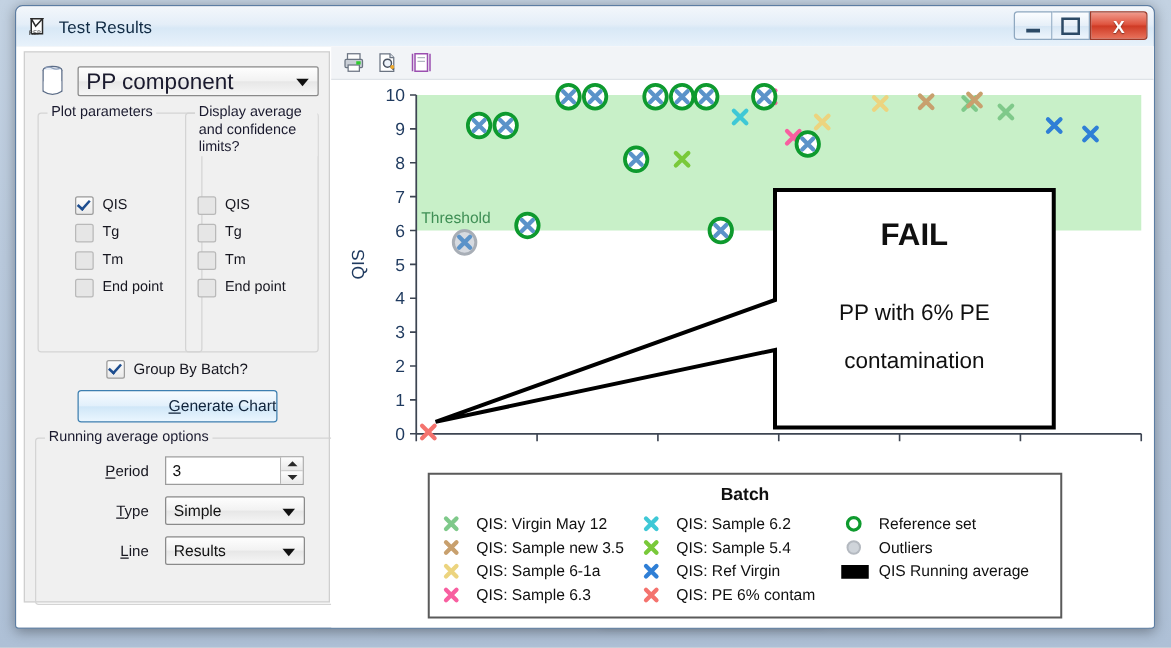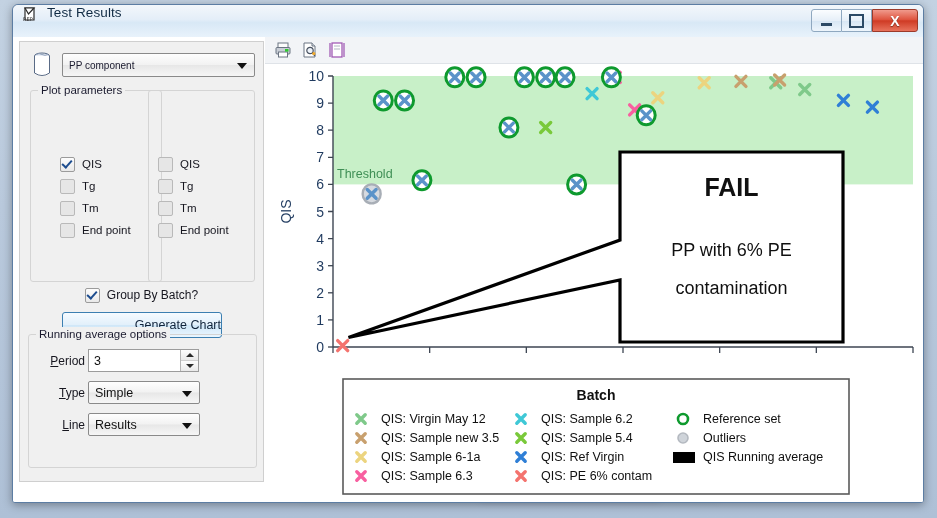--- a/index.html
+++ b/index.html
@@ -30,21 +30,21 @@
     background:#f0f0f0;
     box-shadow:0 2px 10px rgba(0,0,0,.35);
     overflow:hidden;
   }
   #titlebar{
     height:32px;position:relative;
     background:linear-gradient(180deg,#f3f7fb 0%,#e4eef8 45%,#d8e8f6 55%,#e8f2fb 100%);
     border-bottom:1px solid #b6c8da;
     border-radius:5px 5px 0 0;
   }
-  #titlebar .tb-inner{display:flex;height:100%;padding-left:9px;}
+  #titlebar .tb-inner{display:flex;align-items:center;height:100%;padding-left:9px;}
   .app-icon{width:18px;height:18px;position:relative;margin-right:7px;flex:none;}
   .title-text{
     font-size:13.5px;color:#102a43;letter-spacing:.1px;
   }
   .win-buttons{position:absolute;right:5px;top:4px;display:flex;gap:0;}
   .wb{
     width:29px;height:21px;border:1px solid #8fa8c0;
     display:flex;align-items:center;justify-content:center;
     background:linear-gradient(180deg,#fbfdff 0%,#e6eff8 50%,#d6e6f4 51%,#eef5fc 100%);
     font-size:11px;color:#23394f;
@@ -64,21 +64,21 @@
   #left-panel{
     position:absolute;left:6px;top:4px;width:243px;bottom:20px;
     background:#f0f0f0;border:1px solid #cfcfcf;
   }
   #combo-row{display:flex;align-items:center;padding:9px 8px 6px 10px;gap:8px;}
   .jar-icon{width:24px;height:28px;flex:none;}
   .combo{
     flex:1;height:22px;border:1px solid #8a8a8a;border-radius:2px;
     background:linear-gradient(180deg,#fefefe 0%,#f2f2f2 48%,#e7e7e7 52%,#f6f6f6 100%);
     display:flex;align-items:center;position:relative;
-    font-size:10px;color:#1a1a2e;padding-left:6px;
+    font-size:18px;color:#1a1a2e;padding-left:6px;
   }
   .combo .arrow{
     position:absolute;right:7px;top:50%;margin-top:-2px;
     width:0;height:0;border-left:5px solid transparent;border-right:5px solid transparent;
     border-top:6px solid #101010;
   }
   .group{
     position:absolute;border:1px solid #d4d4d4;border-radius:3px;
   }
   .group-label{
@@ -105,22 +105,22 @@
     font-size:12px;color:#16161f;
   }
   #gen-btn{
     position:absolute;left:42px;top:270px;width:158px;height:24px;
     border:1px solid #3c7fb1;border-radius:3px;
     background:linear-gradient(180deg,#f6fbff 0%,#e2f0fb 48%,#d0e7f8 52%,#eaf6ff 100%);
     display:flex;align-items:center;justify-content:flex-end;
     font-size:12.5px;color:#10233a;
   }
   #gen-btn u{text-decoration:underline;}
-  #grp-run{left:8px;top:292px;width:227px;height:132px;}
-  .fieldrow{display:flex;align-items:center;gap:3px;margin:9px 0 0 12px;font-size:12px;color:#16161f;}
+  #grp-run{left:8px;top:308px;width:227px;height:132px;padding-left:34px;}
+  .fieldrow{display:flex;align-items:center;gap:13px;margin:9px 0 0 12px;font-size:12px;color:#16161f;}
   .fieldrow .lbl{width:44px;text-align:right;}
   .spin{
     width:104px;height:21px;border:1px solid #9c9c9c;background:#fff;
     display:flex;align-items:center;position:relative;font-size:12.5px;color:#111;padding-left:5px;
   }
   .spin .sbtns{position:absolute;right:0;top:0;width:17px;height:100%;
     display:flex;flex-direction:column;border-left:1px solid #b5b5b5;}
   .spin .sb{flex:1;display:flex;align-items:center;justify-content:center;
     background:linear-gradient(180deg,#fdfdfd,#e9e9e9);}
   .spin .sb+.sb{border-top:1px solid #cfcfcf;}
@@ -214,20 +214,21 @@
             <span>Tm</span>
           </div>
           <div class="cbrow">
             <span class="cb dim"></span>
             <span>End point</span>
           </div>
         </div>
       </div>
 
       <div class="group" id="grp-disp">
+        <span class="group-label multi">Display average and confidence limits?</span>
         <div style="margin-top:62px;">
           <div class="cbrow">
             <span class="cb dim"></span>
             <span>QIS</span>
           </div>
           <div class="cbrow">
             <span class="cb dim"></span>
             <span>Tg</span>
           </div>
           <div class="cbrow">

